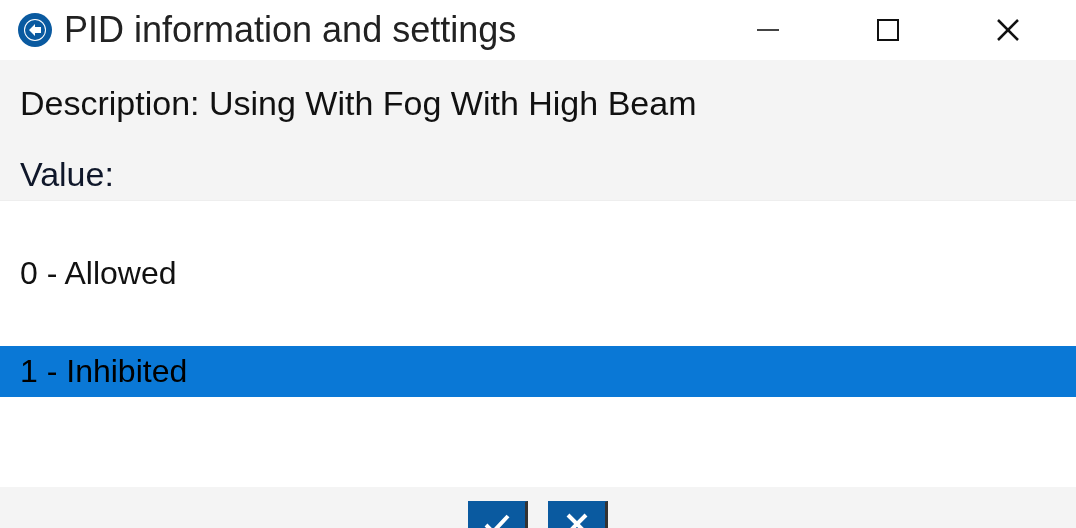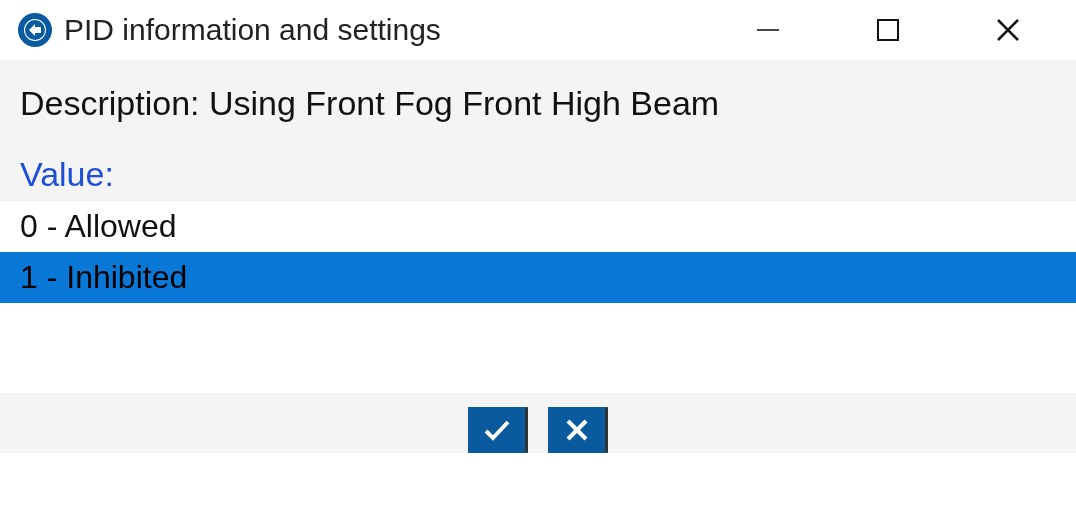--- a/index.html
+++ b/index.html
@@ -25,21 +25,21 @@
     border-radius: 50%;
     background: #0a5aa0;
     display: flex;
     align-items: center;
     justify-content: center;
     margin-right: 12px;
     flex: 0 0 auto;
   }
   .titlebar .app-icon svg { display:block; }
   .titlebar .title-text {
-    font-size: 30px;
+    font-size: 36px;
     font-weight: 400;
     color: #222;
     flex: 1 1 auto;
   }
   .titlebar .win-controls {
     display: flex;
     align-items: center;
     gap: 80px;
     padding-right: 40px;
   }
@@ -58,31 +58,32 @@
     padding: 24px 0 0 0;
   }
   .desc-row {
     font-size: 34px;
     padding: 0 20px 32px 20px;
     color: #111;
   }
   .value-label {
     font-size: 34px;
     padding: 0 20px 6px 20px;
-    color: #1d4ed8;
+    color: #0f172a;
   }
   .value-list {
     background:#ffffff;
     border-top: 1px solid #eee;
   }
   .value-item {
     font-size: 32px;
     padding: 4px 20px;
     color:#111;
     line-height:1.35;
+    margin-top:47px;
   }
   .value-item.selected {
     background: #0a78d6;
     color: #000000;
   }
   .list-padding {
     height: 90px;
     background:#ffffff;
   }
 
@@ -135,21 +136,21 @@
       </svg>
     </div>
   </div>
 </div>
 
 <div class="client">
 
   <div class="desc-row">
     <span>Description:</span>
     <span> </span>
-    <span>Using Front Fog Front High Beam</span>
+    <span>Using With Fog With High Beam</span>
   </div>
 
   <div class="value-label">Value:</div>
 
   <div class="value-list" id="value-list">
       <div class="value-item">0 - Allowed</div>
       <div class="value-item selected">1 - Inhibited</div>
     </div>
   <div class="list-padding"></div>
 

